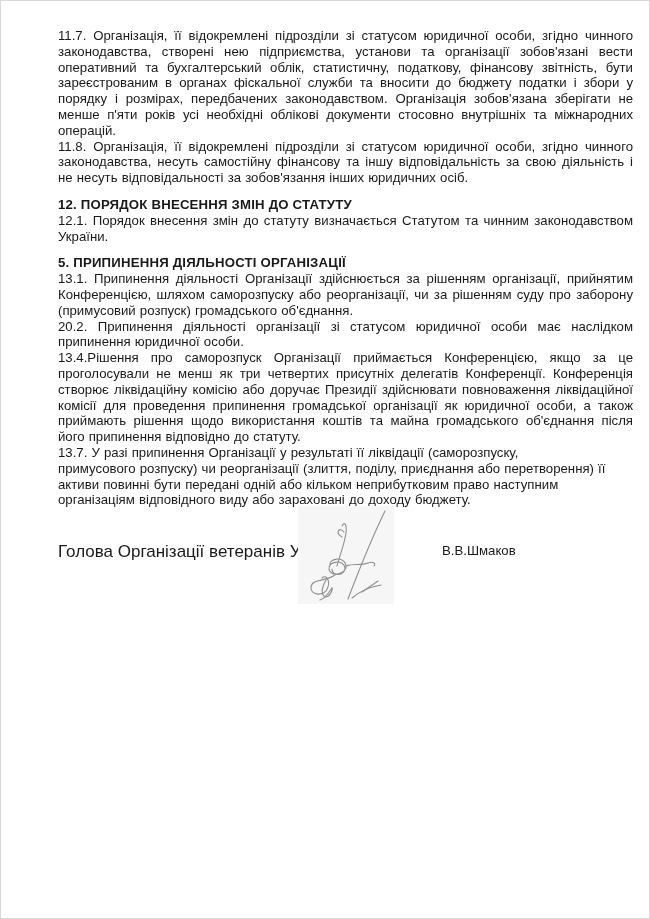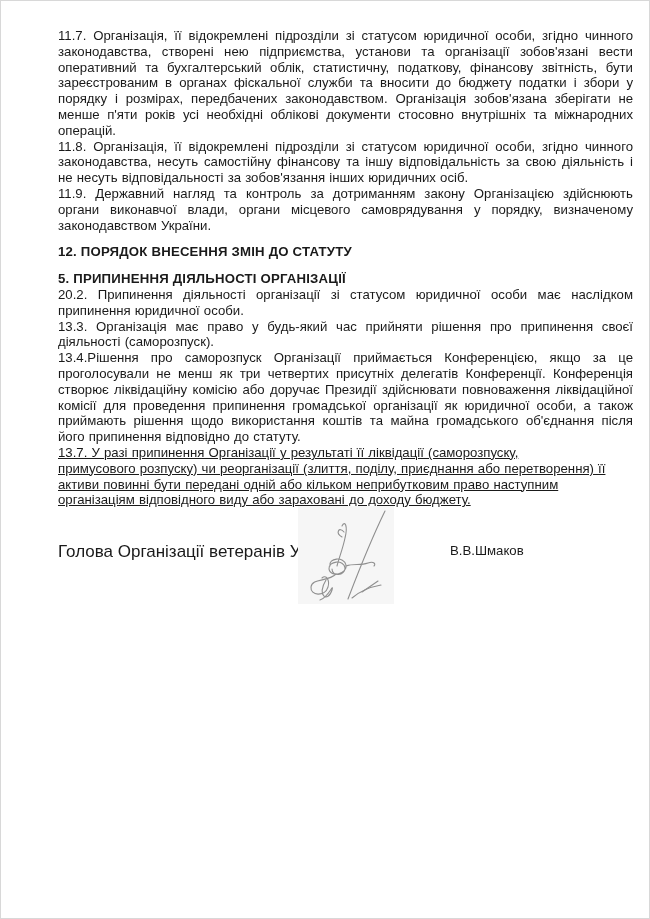--- a/index.html
+++ b/index.html
@@ -20,21 +20,20 @@
   .para {
     margin: 0;
     font-size: 13.2px;
     line-height: 15.8px;
     text-align: justify;
     word-spacing: 0.5px;
   }
   .para.left {
     text-align: left;
     white-space: pre-line;
-    text-decoration: underline;
   }
   .heading {
     margin: 11px 0 0 0;
     font-size: 13.2px;
     line-height: 15.8px;
     font-weight: bold;
     text-align: left;
     letter-spacing: 0.2px;
   }
   .sig-row {
@@ -45,21 +44,21 @@
   .sig-label {
     position: absolute;
     left: 0;
     top: 38px;
     font-size: 17px;
     line-height: 15.8px;
     white-space: nowrap;
   }
   .sig-name {
     position: absolute;
-    left: 392px;
+    left: 384px;
     top: 37px;
     font-size: 13.2px;
     line-height: 15.8px;
     white-space: nowrap;
   }
   .sig-image {
     position: absolute;
     left: 240px;
     top: 0;
     width: 96px;
@@ -70,29 +69,29 @@
   .sig-image svg { display: block; width: 100%; height: 100%; }
 </style>
 </head>
 <body>
 
 <div class="page">
   <div class="content">
 
     <p class="para">11.7. Організація, її відокремлені підрозділи зі статусом юридичної особи, згідно чинного законодавства, створені нею підприємства, установи та організації зобов'язані вести оперативний та бухгалтерський облік, статистичну, податкову, фінансову звітність, бути зареєстрованим в органах фіскальної служби та вносити до бюджету податки і збори у порядку і розмірах, передбачених законодавством. Організація зобов'язана зберігати не менше п'яти років усі необхідні облікові документи стосовно внутрішніх та міжнародних операцій.</p>
     <p class="para">11.8. Організація, її відокремлені підрозділи зі статусом юридичної особи, згідно чинного законодавства, несуть самостійну фінансову та іншу відповідальність за свою діяльність і не несуть відповідальності за зобов'язання інших юридичних осіб.</p>
-    <p class="para">11.9. Державний нагляд та контроль за дотриманням закону Організацією здійснюють органи виконавчої влади, органи місцевого самоврядування у порядку, визначеному законодавством України.</p>
 
     <h2 class="heading">12. ПОРЯДОК ВНЕСЕННЯ ЗМІН ДО СТАТУТУ</h2>
 
+    <p class="para">12.1. Порядок внесення змін до статуту визначається Статутом та чинним законодавством України.</p>
 
     <h2 class="heading">5. ПРИПИНЕННЯ ДІЯЛЬНОСТІ ОРГАНІЗАЦІЇ</h2>
 
+    <p class="para">13.1. Припинення діяльності Організації здійснюється за рішенням організації, прийнятим Конференцією, шляхом саморозпуску або реорганізації, чи за рішенням суду про заборону (примусовий розпуск) громадського об'єднання.</p>
     <p class="para">20.2. Припинення діяльності організації зі статусом юридичної особи має наслідком припинення юридичної особи.</p>
-    <p class="para">13.3. Організація має право у будь-який час прийняти рішення про припинення своєї діяльності (саморозпуск).</p>
     <p class="para">13.4.Рішення про саморозпуск Організації приймається Конференцією, якщо за це проголосували не менш як три четвертих присутніх делегатів Конференції. Конференція створює ліквідаційну комісію або доручає Президії здійснювати повноваження ліквідаційної комісії для проведення припинення громадської організації як юридичної особи, а також приймають рішення щодо використання коштів та майна громадського об'єднання після його припинення відповідно до статуту.</p>
     <p class="para left">13.7. У разі припинення Організації у результаті її ліквідації (саморозпуску,
 примусового розпуску) чи реорганізації (злиття, поділу, приєднання або перетворення) її активи повинні бути передані одній або кільком неприбутковим право наступним організаціям відповідного виду або зараховані до доходу бюджету.</p>
 
     <div class="sig-row">
       <span class="sig-label">Голова Організації ветеранів України</span>
       <span class="sig-image">
         <svg viewBox="0 0 96 98" xmlns="http://www.w3.org/2000/svg">
           <g fill="none" stroke="#8f8f8f" stroke-width="1.1" stroke-linecap="round">
             <path d="M50 93 C58 72 70 40 87 5"></path>

